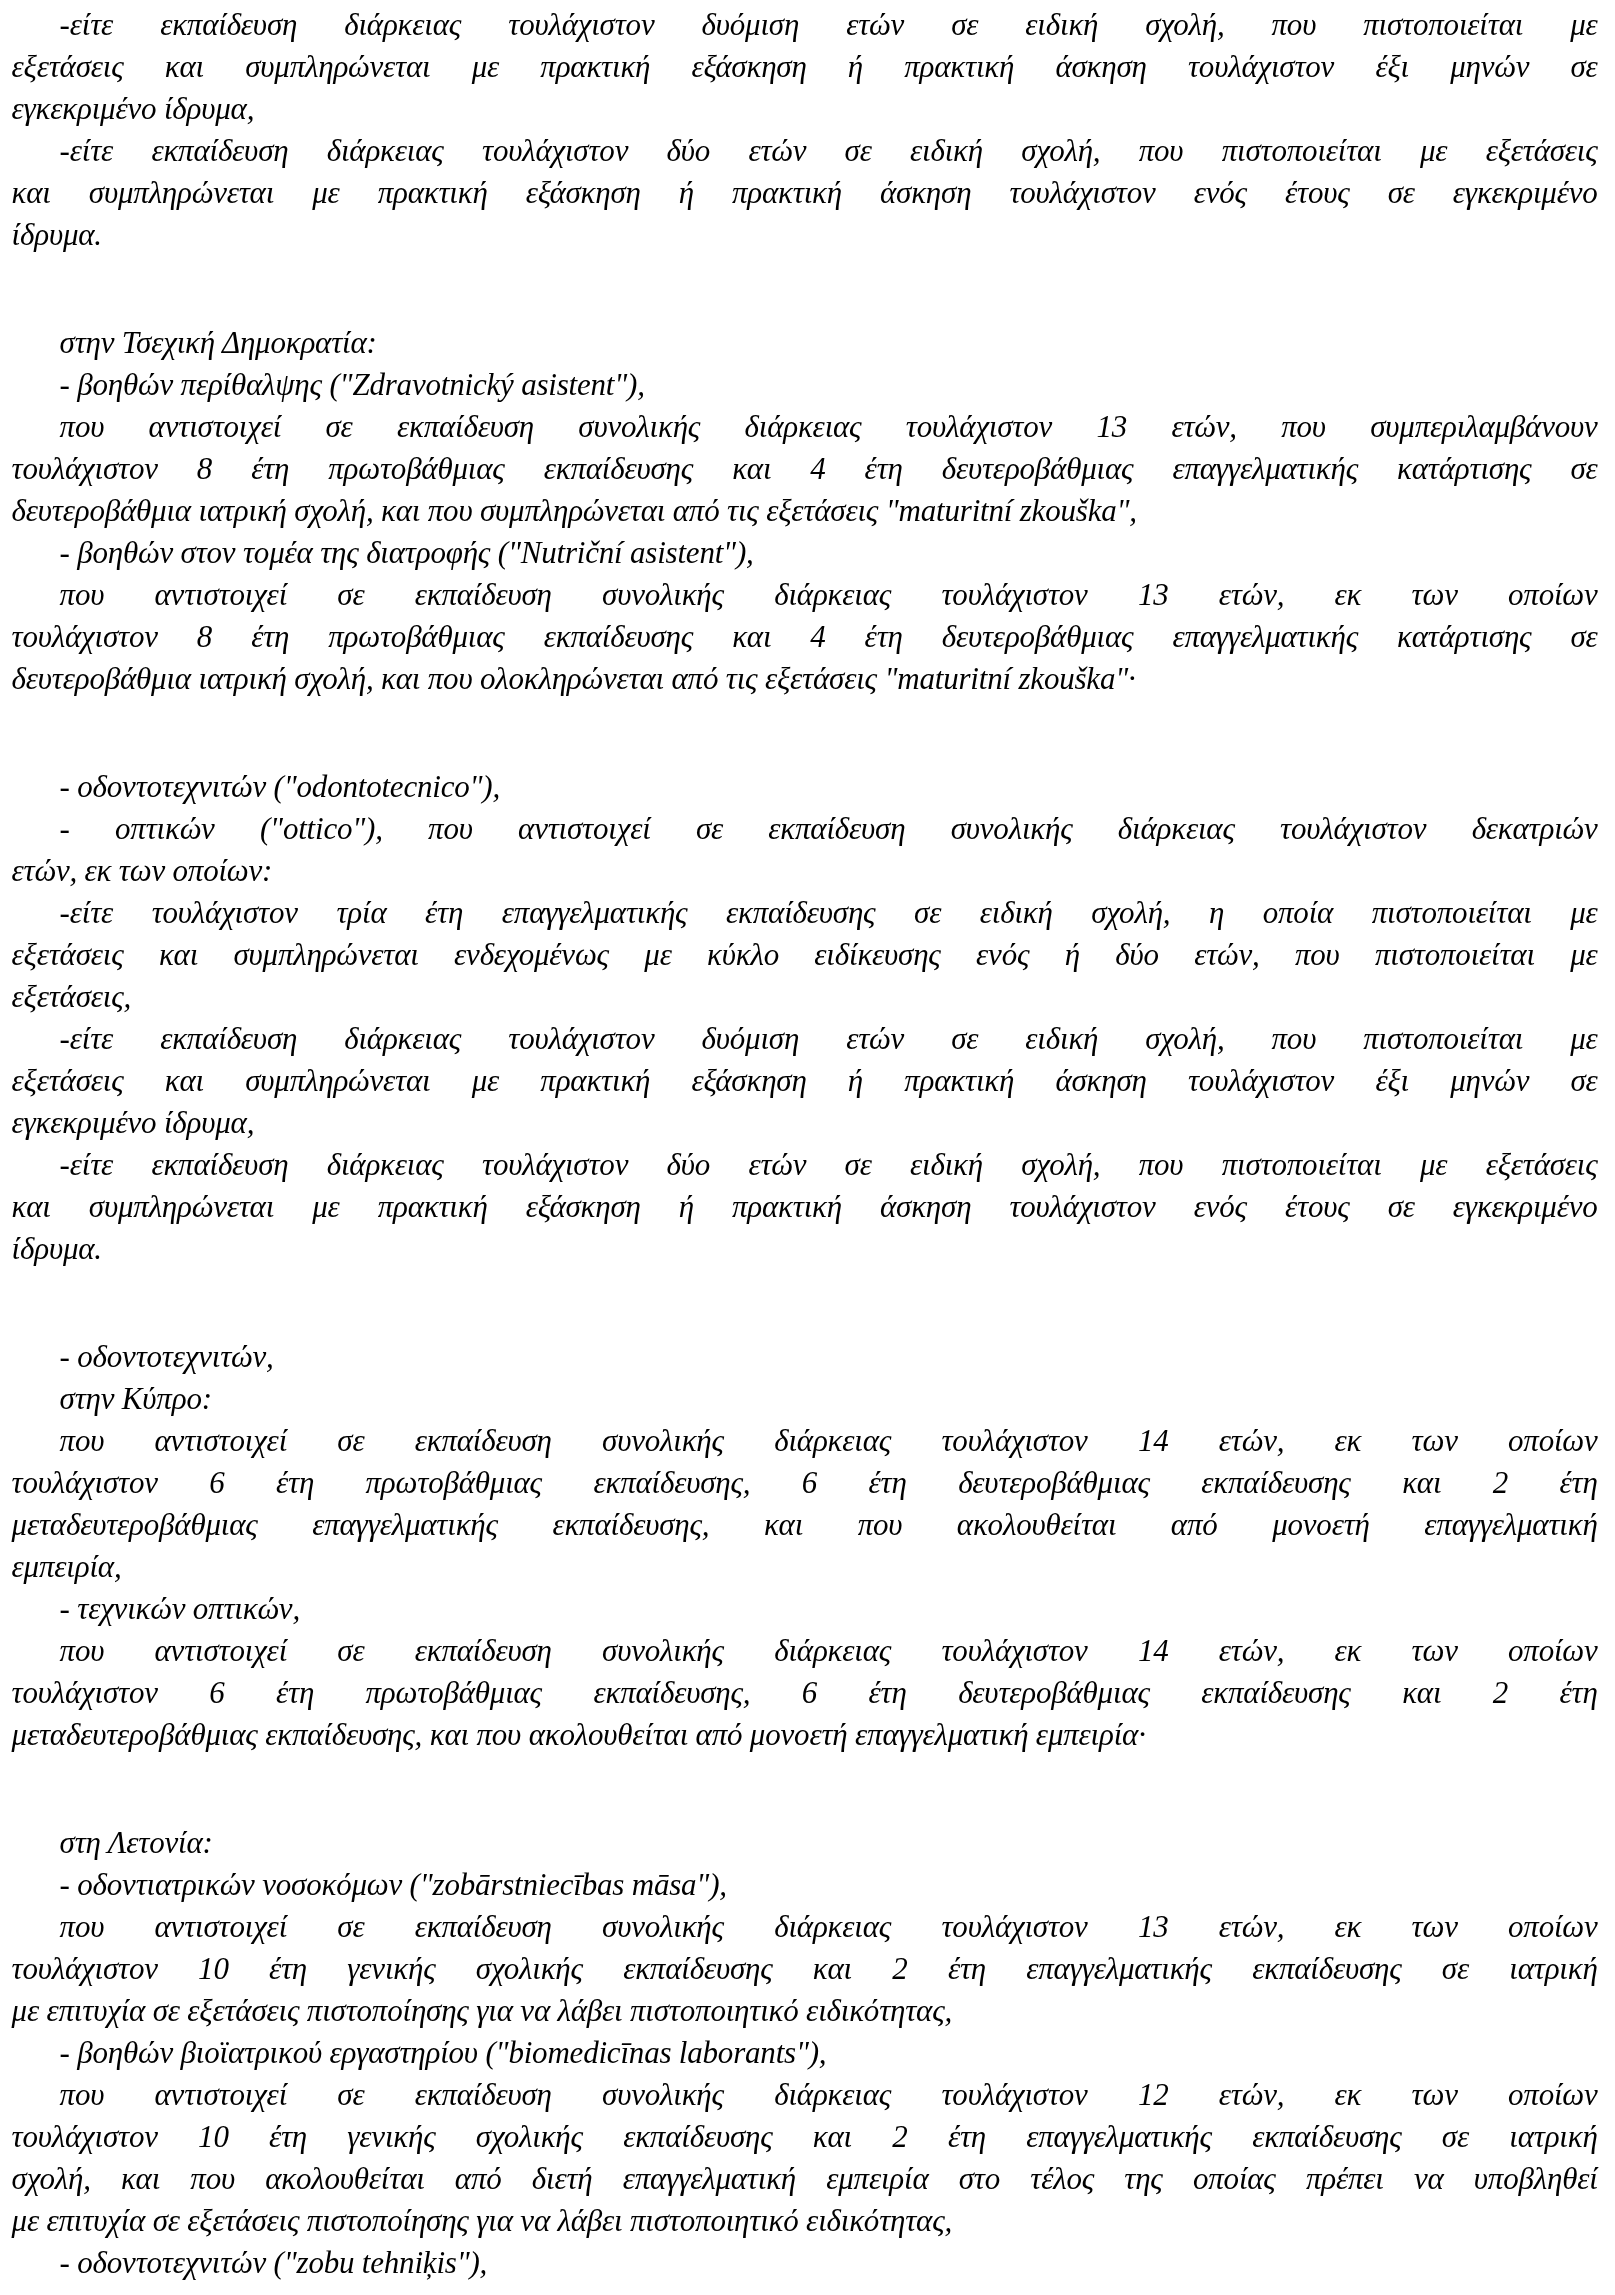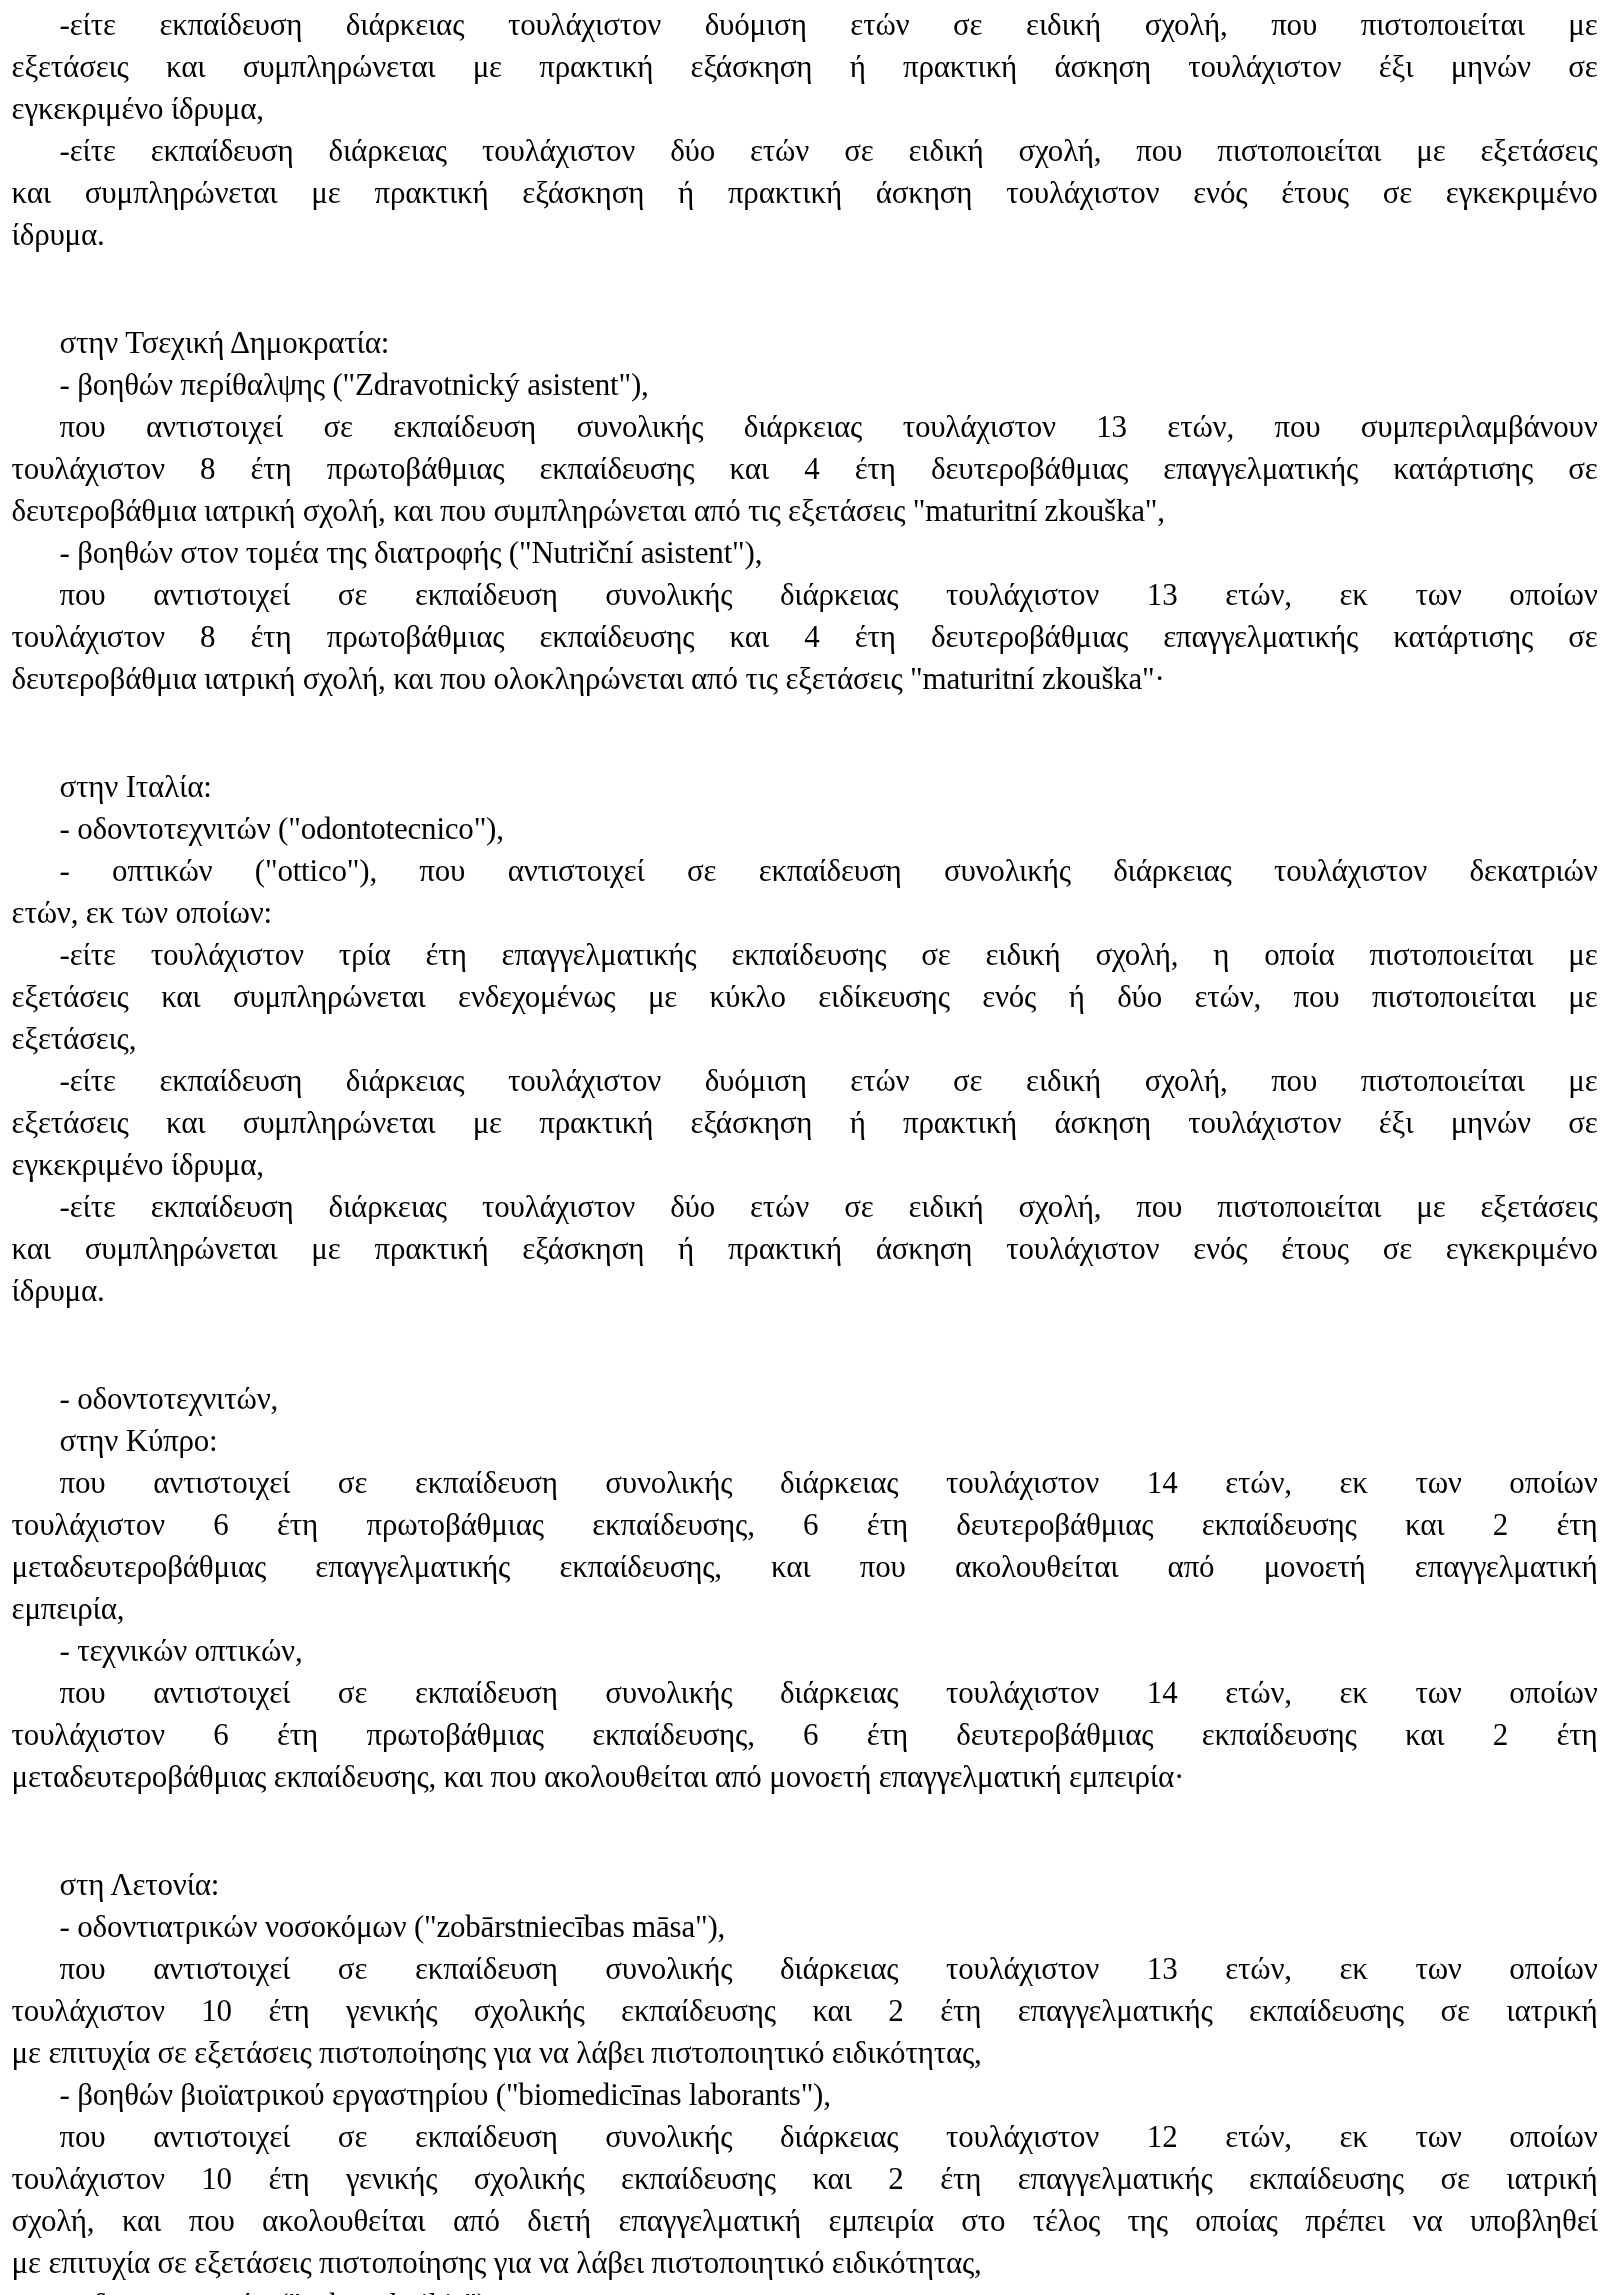--- a/index.html
+++ b/index.html
@@ -22,20 +22,21 @@
   p.para { margin: 0; padding: 0; }
   .ln {
     display: block;
     font-size: 31px;
     line-height: 42px;
     letter-spacing: -0.2px;
     text-align: justify;
     text-align-last: justify;
     white-space: normal;
     color: #000000;
+    font-style: italic;
   }
   .ln.fi { text-indent: 48px; }
   .ln.la { text-align-last: left; white-space: nowrap; }
   .sect { margin-top: 66px; }
 </style>
 </head>
 <body>
 
 <div class="page">
   <div class="content">
@@ -67,23 +68,20 @@
         <span class="ln fi la">- βοηθών στον τομέα της διατροφής ("Nutriční asistent"),</span>
       </p>
       <p class="para">
         <span class="ln fi">που αντιστοιχεί σε εκπαίδευση συνολικής διάρκειας τουλάχιστον 13 ετών, εκ των οποίων</span>
         <span class="ln">τουλάχιστον 8 έτη πρωτοβάθμιας εκπαίδευσης και 4 έτη δευτεροβάθμιας επαγγελματικής κατάρτισης σε</span>
         <span class="ln la">δευτεροβάθμια ιατρική σχολή, και που ολοκληρώνεται από τις εξετάσεις "maturitní zkouška"·</span>
       </p>
     </section>
 
     <section class="sect">
-      <p class="para">
-        <span class="ln fi la">στην Ιταλία:</span>
-      </p>
       <p class="para">
         <span class="ln fi la">- οδοντοτεχνιτών ("odontotecnico"),</span>
       </p>
       <p class="para">
         <span class="ln fi">- οπτικών ("ottico"), που αντιστοιχεί σε εκπαίδευση συνολικής διάρκειας τουλάχιστον δεκατριών</span>
         <span class="ln la">ετών, εκ των οποίων:</span>
       </p>
       <p class="para">
         <span class="ln fi">-είτε τουλάχιστον τρία έτη επαγγελματικής εκπαίδευσης σε ειδική σχολή, η οποία πιστοποιείται με</span>
         <span class="ln">εξετάσεις και συμπληρώνεται ενδεχομένως με κύκλο ειδίκευσης ενός ή δύο ετών, που πιστοποιείται με</span>

